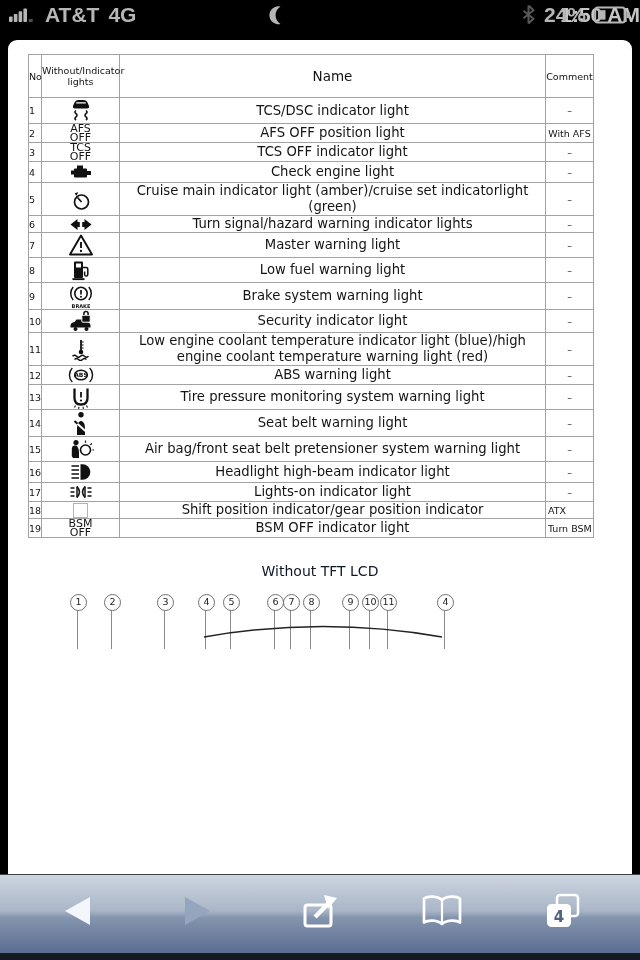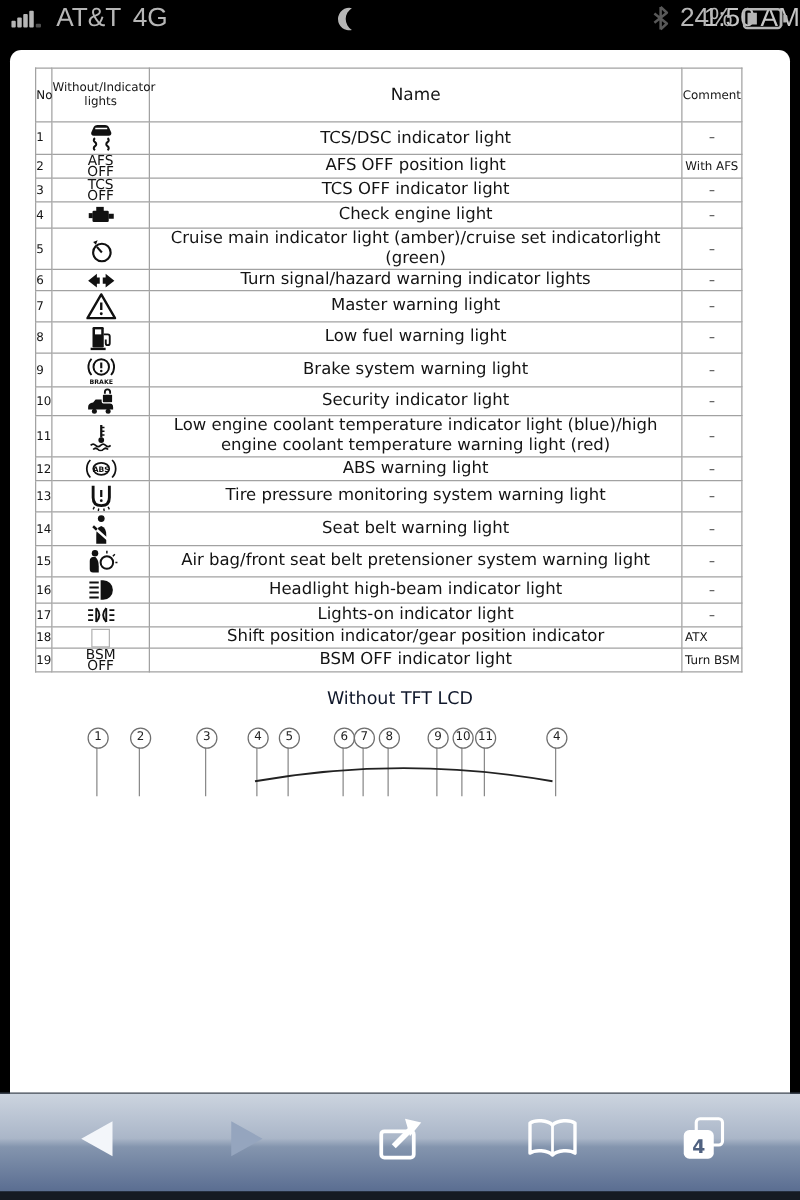--- a/index.html
+++ b/index.html
@@ -2,32 +2,32 @@
 <html><head>
 <meta charset="utf-8">
 <style>
   html,body{margin:0;padding:0;}
   body{width:640px;height:960px;background:#000;overflow:hidden;position:relative;
        font-family:"Liberation Sans",sans-serif;}
 
   
   .statusbar{height:29px;background:#000;display:flex;align-items:center;
              padding:0 9px;box-sizing:border-box;position:relative;
-             color:#b6b6b6;font-weight:normal;font-size:21px;}
+             color:#b6b6b6;font-weight:bold;font-size:21px;}
   .sb-left{display:flex;align-items:center;gap:9px;z-index:1;}
   .sb-center{position:absolute;left:0;right:0;display:flex;align-items:center;
              justify-content:center;gap:7px;color:#c6c6c6;}
   .sb-right{margin-left:auto;display:flex;align-items:center;gap:8px;z-index:1;}
 
   
   .page{position:absolute;top:40px;left:8px;right:8px;bottom:0;background:#fff;
         border-radius:9px 9px 0 0;font-family:"DejaVu Sans",sans-serif;color:#141414;
         overflow:hidden;}
 
-  table.warn{border-collapse:collapse;table-layout:fixed;margin:14px 0 0 20px;width:565px;}
+  table.warn{border-collapse:collapse;table-layout:fixed;margin:14px 0 12px 20px;width:565px;}
   .warn td,.warn th{border:1px solid #a2a2a2;vertical-align:middle;font-weight:normal;
         color:#141414;box-sizing:border-box;padding:0;}
   .warn tr.hdr{height:43px;}
   .h-no,.h-ic,.h-cm{font-size:9.5px;text-align:center;line-height:11px;}
   .h-nm{font-size:13.5px;text-align:center;}
   .c-no{font-size:9.5px;text-align:left;padding-left:1px;}
   .c-ic{text-align:center;padding:4px 0;}
   .c-nm{font-size:13.2px;line-height:16px;text-align:center;padding:8px 3px 8px 4px;}
   .c-cm{font-size:9.5px;text-align:center;}
   .txtic{font-weight:normal;font-size:11px;line-height:9px;text-align:center;}

